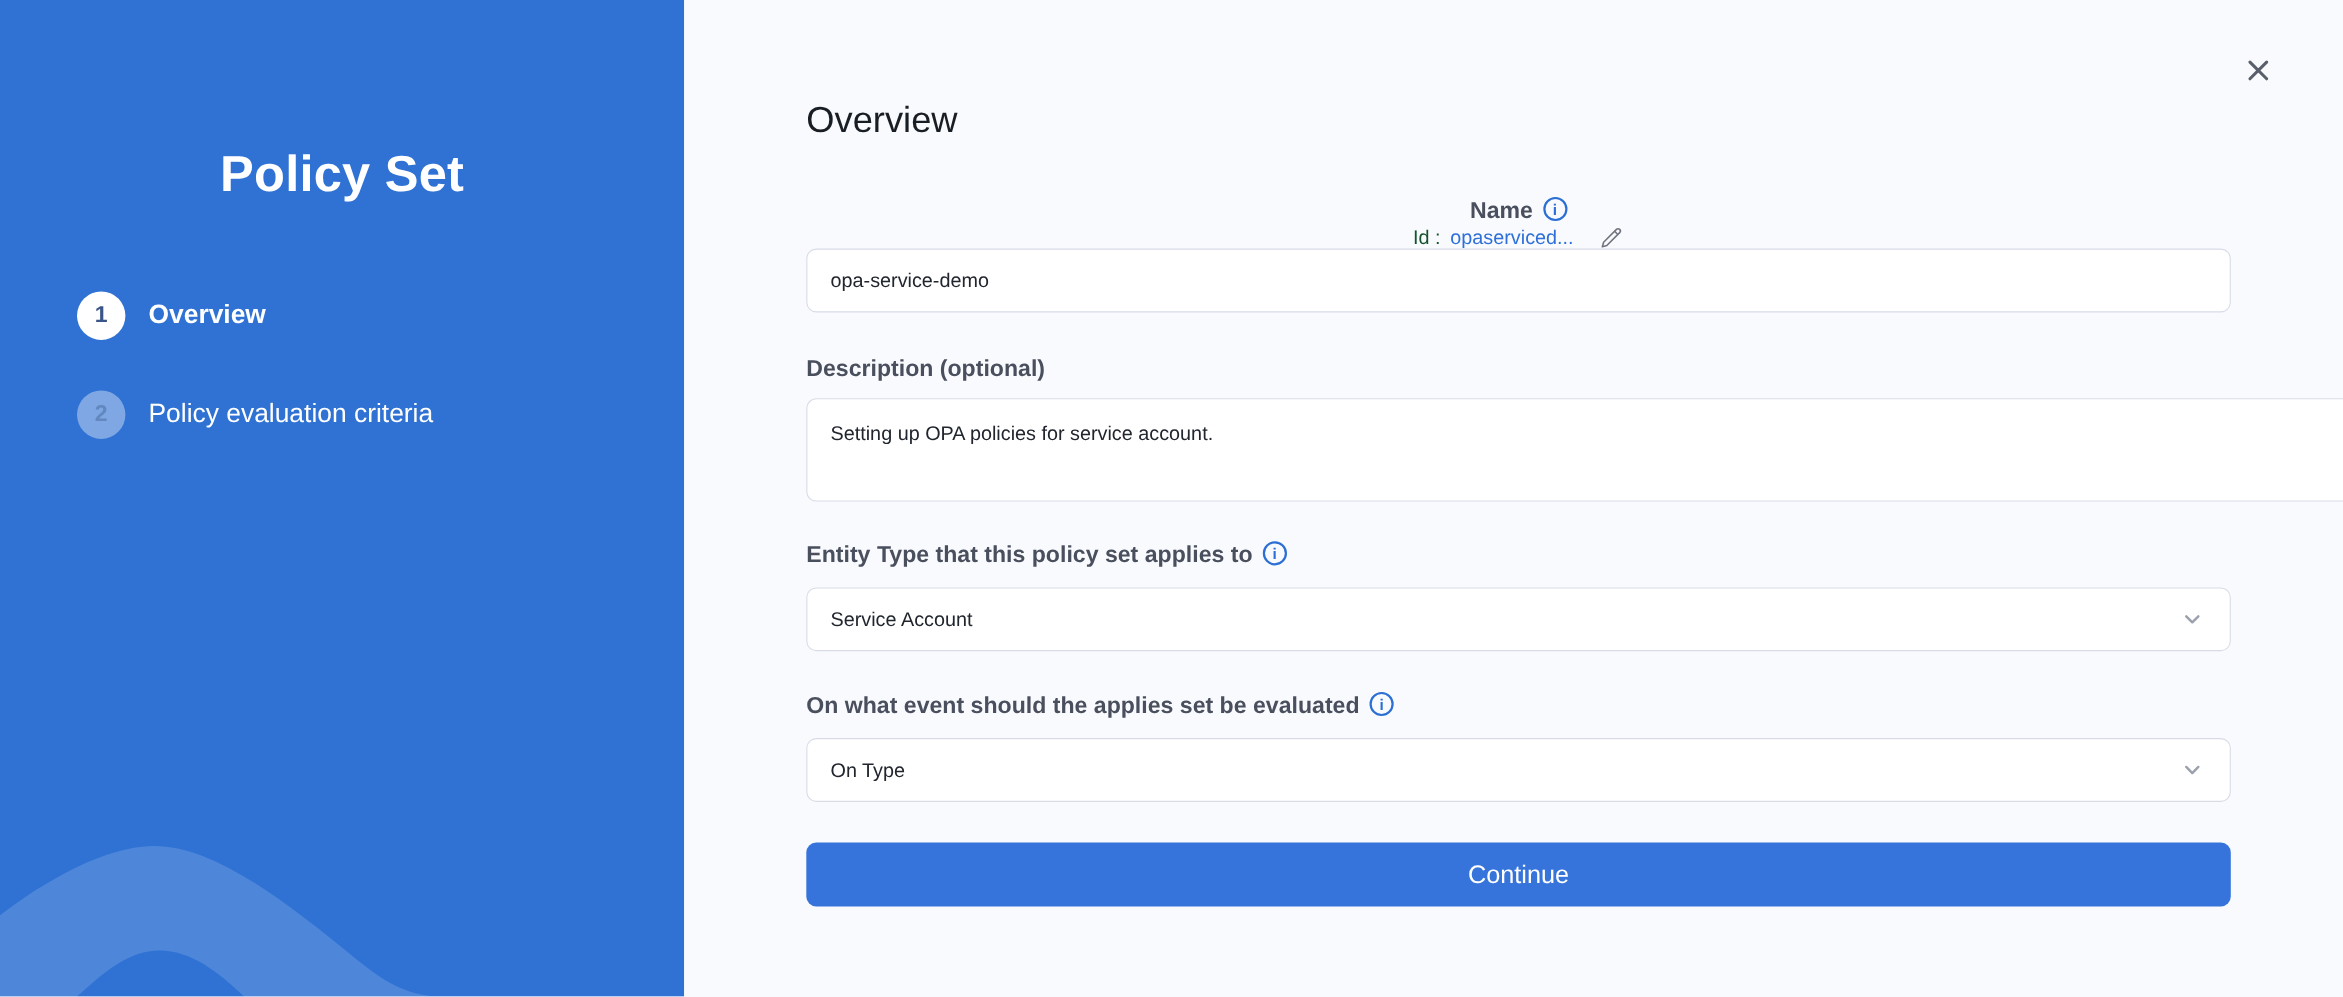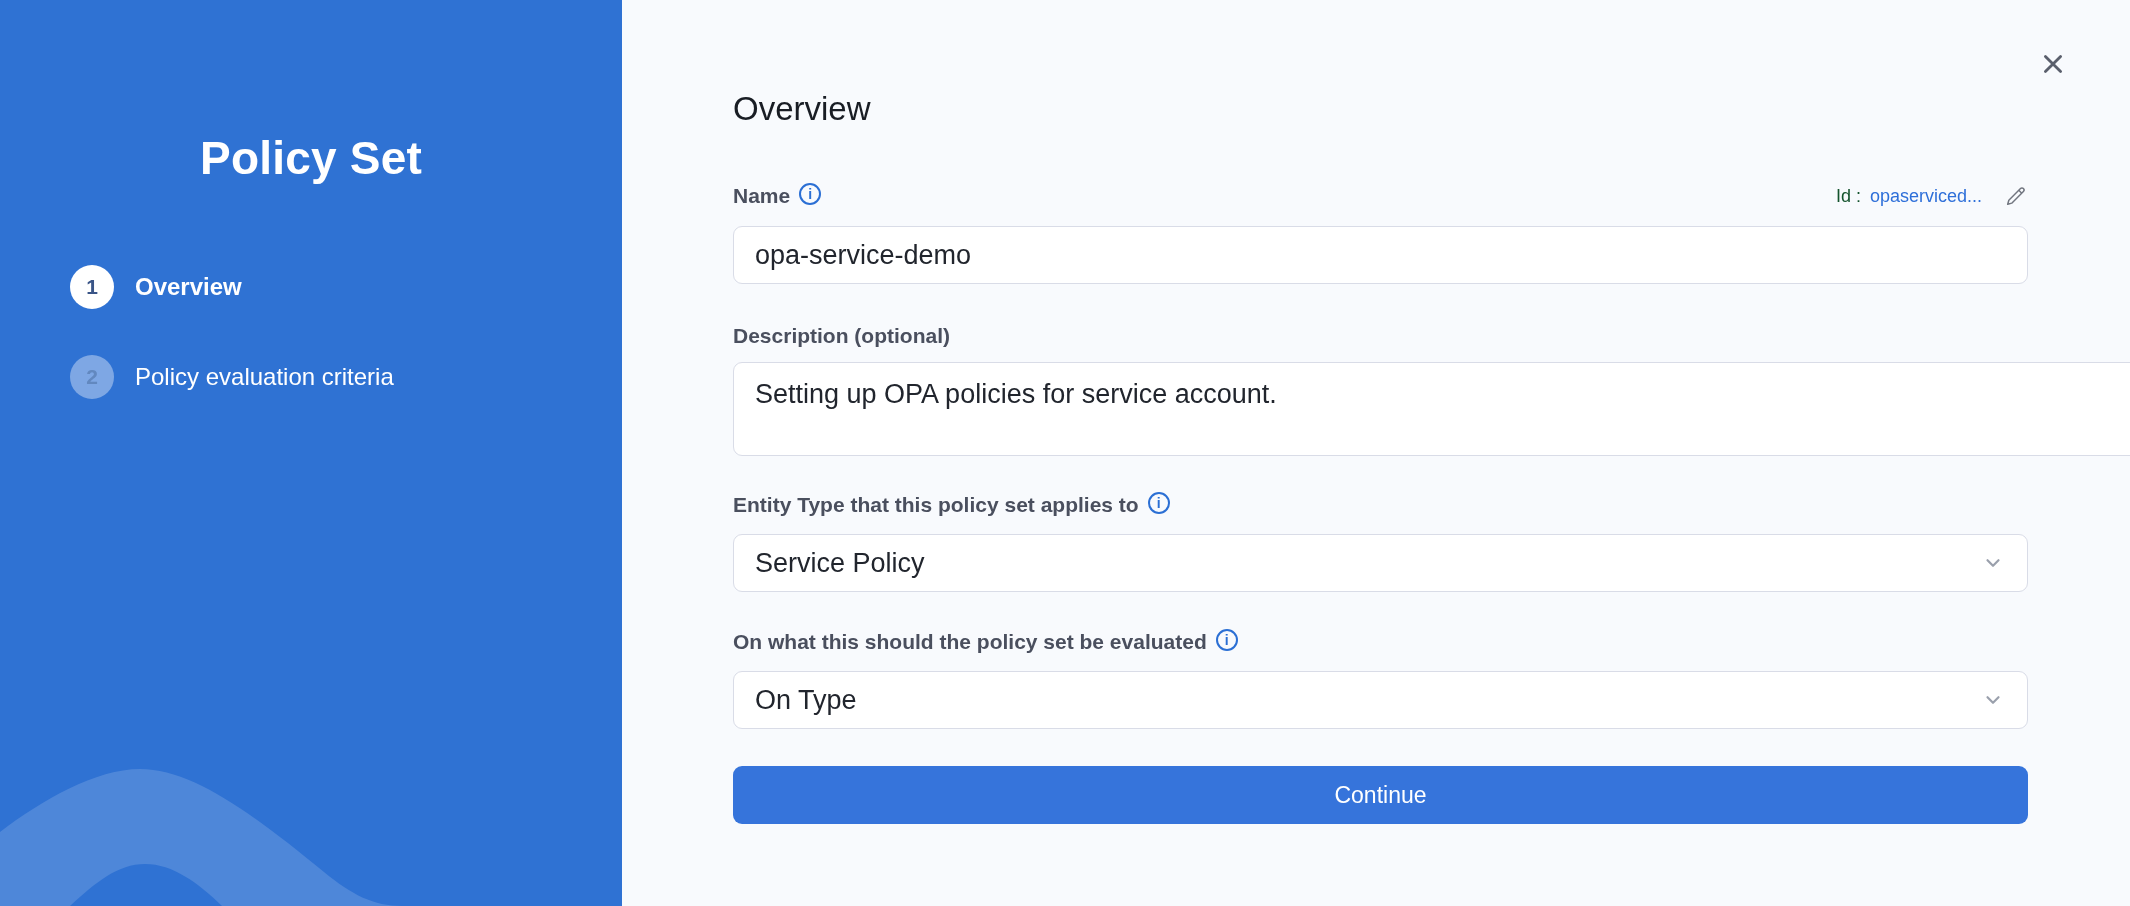--- a/index.html
+++ b/index.html
@@ -51,42 +51,42 @@
   }
   .panel-heading {
     position: absolute; top: 90px; left: 111px;
     font-size: 33px; font-weight: 500; color: #191D24;
   }
   .field-label-row {
     position: absolute; left: 111px; width: 1295px; height: 32px;
     display: flex; align-items: center;
   }
   .label-text { font-size: 21px; font-weight: 600; color: #4A4F5E; }
-  .name-row { top: 180px; justify-content: space-between; }
+  .name-row { top: 180px; justify-content: space-between; flex-direction: column; }
   .desc-row { top: 320px; }
   .entity-row { top: 489px; }
   .event-row { top: 626px; }
   .label-group { display: flex; align-items: center; }
   .info-icon {
     width: 22px; height: 22px; margin-left: 9px; margin-top: -4px;
     border: 2px solid #2B6FD4; border-radius: 50%;
     display: inline-flex; align-items: center; justify-content: center;
     color: #2B6FD4; font-size: 14px; font-weight: 600; line-height: 1;
     cursor: pointer; flex: 0 0 auto;
   }
   .info-icon::before { content: "i"; }
   .id-group { display: flex; align-items: center; gap: 9px; }
   .id-prefix { font-size: 18px; color: #14532d; }
   .id-link { font-size: 18px; color: #2E6FD9; text-decoration: none; cursor: pointer; }
   .pencil-button { margin-left: 12px; color: #71757F; cursor: pointer; display: inline-flex; }
 
   .text-input, .select-box, .textarea-wrap textarea {
     background: #FFFFFF; border: 1px solid #D9DCE7; border-radius: 9px;
     font-family: "Liberation Sans", "DejaVu Sans", sans-serif;
-    color: #21252D; font-size: 27px;
+    color: #21252D; font-size: 18px;
   }
   .text-input {
     position: absolute; left: 111px; top: 226px; width: 1295px; height: 58px;
     padding: 0 21px; outline: none;
   }
   .textarea-wrap { position: absolute; left: 111px; top: 362px; width: 1542px; height: 94px; }
   .textarea-wrap textarea {
     width: 100%; height: 100%; resize: none; outline: none;
     padding: 16px 21px; line-height: 30px;
   }
@@ -174,30 +174,30 @@
         <path d="M3 13 L13 3 M8.5 14 L14 8.5"></path>
       </svg>
     </div>
 
     <div class="field-label-row entity-row">
       <span class="label-text">Entity Type that this policy set applies to</span>
       <span class="info-icon"></span>
     </div>
 
     <div class="select-box select-entity" role="combobox">
-      <span>Service Policy</span>
+      <span>Service Account</span>
       <span class="chevron">
         <svg width="22" height="22" viewBox="0 0 24 24" fill="none" stroke="currentColor" stroke-width="2.4" stroke-linecap="round" stroke-linejoin="round">
           <path d="M6 9 L12 15 L18 9"></path>
         </svg>
       </span>
     </div>
 
     <div class="field-label-row event-row">
-      <span class="label-text">On what this should the policy set be evaluated</span>
+      <span class="label-text">On what event should the applies set be evaluated</span>
       <span class="info-icon"></span>
     </div>
 
     <div class="select-box select-event" role="combobox">
       <span>On Type</span>
       <span class="chevron">
         <svg width="22" height="22" viewBox="0 0 24 24" fill="none" stroke="currentColor" stroke-width="2.4" stroke-linecap="round" stroke-linejoin="round">
           <path d="M6 9 L12 15 L18 9"></path>
         </svg>
       </span>

